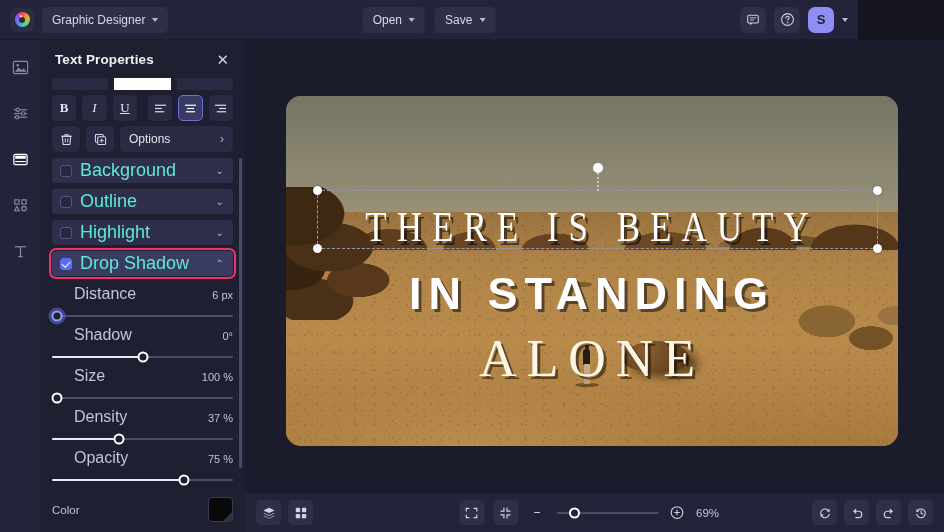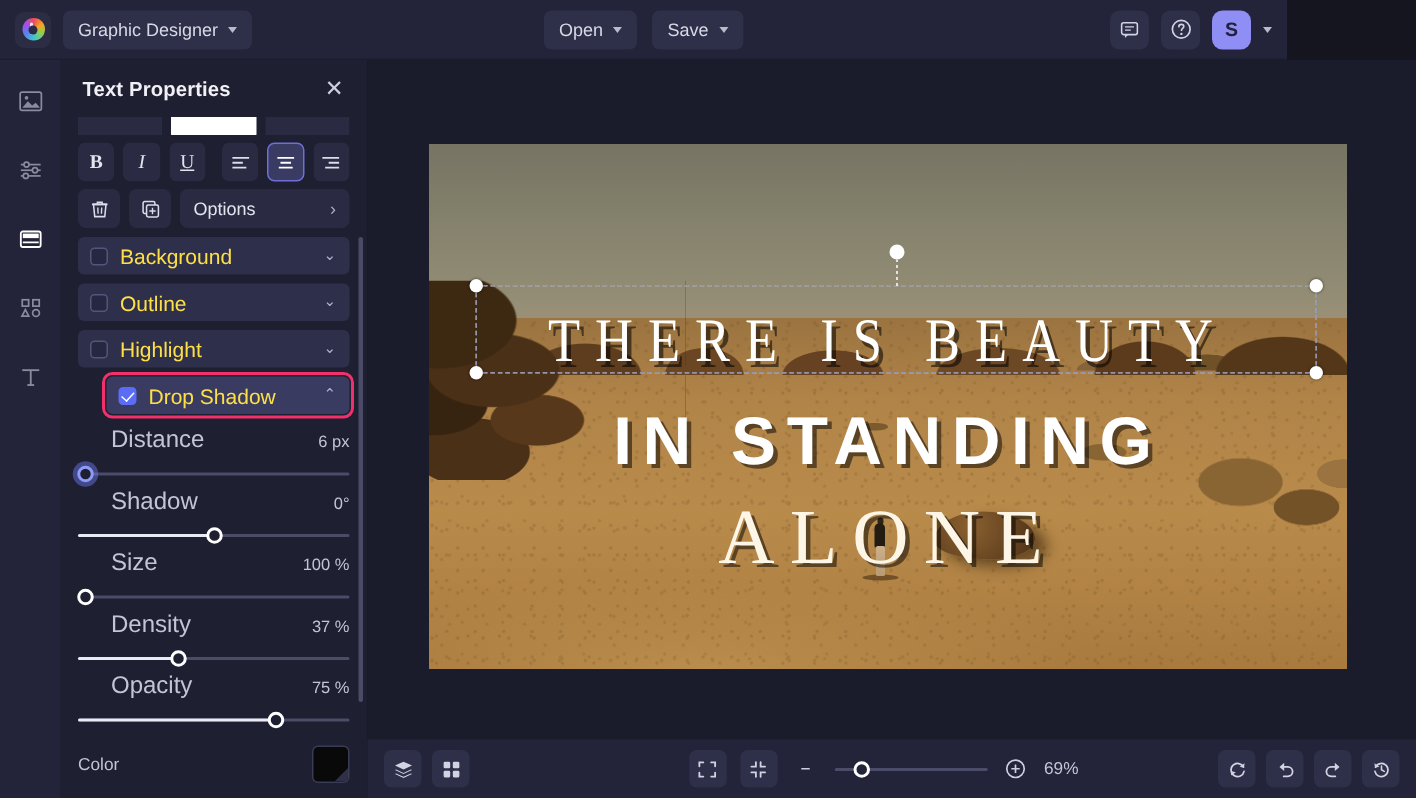--- a/index.html
+++ b/index.html
@@ -113,33 +113,33 @@
   }
   .opt-arrow { color: #aeafc2; font-size: 12px; }
 
   
   .sec-row {
     height: 25px; margin-top: 6px; border-radius: 4px;
     background: #2e2f4b;
     display: flex; align-items: center; padding: 0 9px 0 8px;
     cursor: pointer; position: relative;
   }
-  .sec-row.hl { outline: 2px solid #f2306b; outline-offset: 1px; background: #3a3b60; margin-left: 19px; }
+  .sec-row.hl { outline: 2px solid #f2306b; outline-offset: 1px; background: #3a3b60; }
   .cbox {
     width: 12px; height: 12px; border-radius: 3px; border: 1px solid #54557a;
     background: #262740; margin-right: 8px; flex: none;
     display: flex; align-items: center; justify-content: center;
   }
   .cbox.on { background: #5b6cf5; border-color: #5b6cf5; }
   .cbox.on::after {
     content: ""; width: 3.5px; height: 6.5px;
     border: solid #fff; border-width: 0 1.6px 1.6px 0;
     transform: rotate(42deg) translate(-0.5px,-0.5px);
   }
-  .sec-label { flex: 1; color: #fde047; font-size: 14px; }
+  .sec-label { flex: 1; color: #5eead4; font-size: 18px; }
   .sec-chev { color: #b6b7cb; font-size: 10px; line-height: 1; }
 
   
   .slider-block { margin-top: 9px; }
   .slider-head { display: flex; justify-content: space-between; align-items: baseline; }
   .slider-name { color: #c3c4d4; font-size: 16px; margin-left: 22px; }
   .slider-val { color: #c3c4d4; font-size: 11px; }
   .track {
     position: relative; height: 2px; background: #4b4c68; border-radius: 2px; margin-top: 12px;
   }
@@ -173,20 +173,21 @@
 
   
   .canvas-area {
     position: absolute; left: 245px; top: 40px; width: 699px; height: 452px;
     background: #1b1c2b;
   }
   .artboard {
     position: absolute; left: 41px; top: 56px; width: 612px; height: 350px;
     overflow: hidden;
     background: linear-gradient(#7d7a68 0%, #8b8673 28%, #a98a5c 40%, #b8914f 55%, #b4853f 100%);
+    border-radius: 15px;
   }
   .sky {
     position: absolute; left: 0; top: 0; width: 100%; height: 36%;
     background: linear-gradient(#767463 0%, #8b8771 60%, #9c9278 100%);
   }
   .sand {
     position: absolute; left: 0; top: 33%; width: 100%; height: 67%;
     background:
       radial-gradient(ellipse 60% 40% at 30% 100%, #b98d4d 0%, rgba(185,141,77,0) 70%),
       linear-gradient(#9a7340 0%, #b08348 22%, #b98b4b 55%, #a97a3e 100%);

